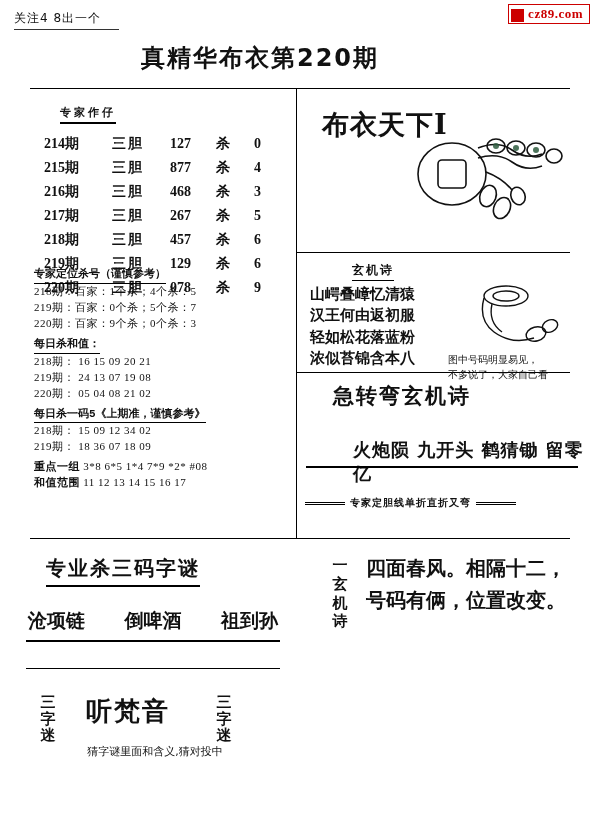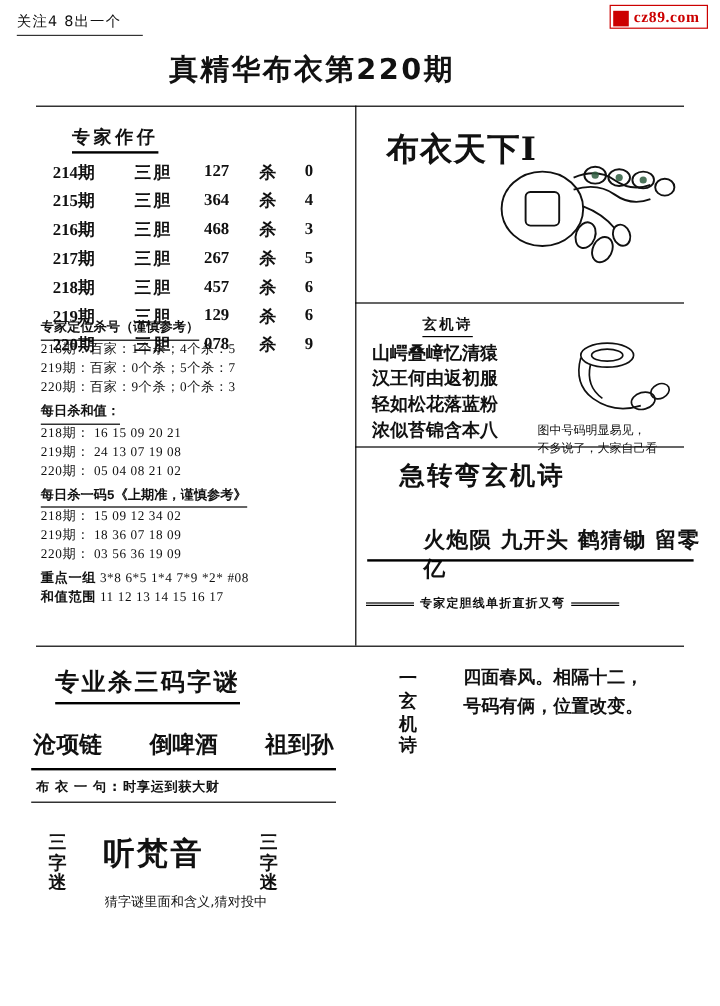--- a/index.html
+++ b/index.html
@@ -45,21 +45,21 @@
     letter-spacing:2px;
   }
 
   
   .vline{position:absolute;width:1px;background:#000;}
   .hline{position:absolute;height:1px;background:#000;}
 
   
   .lbl-zjzz{
     position:absolute;left:60px;top:105px;
-    font-size:15px;font-weight:bold;letter-spacing:3px;
+    font-size:11px;font-weight:bold;letter-spacing:3px;
     border-bottom:2px solid #000;padding-bottom:2px;
   }
   .kill-table{
     position:absolute;left:40px;top:132px;
     font-size:14px;
     font-family:"Liberation Serif",serif;
     border-collapse:collapse;
   }
   .kill-table td{padding:3px 4px;white-space:nowrap;font-weight:bold;}
   .kill-table td.c1{width:60px;}
@@ -158,22 +158,22 @@
     display:flex;align-items:center;font-size:10px;font-weight:bold;
     letter-spacing:1px;white-space:nowrap;
   }
   .zjdp .dash{flex:0 0 40px;border-top:3px double #000;height:0;margin:0 5px;}
 
   .xjs-vert{
     position:absolute;left:330px;top:556px;
     font-size:15px;font-weight:bold;line-height:1.25;text-align:center;width:20px;
   }
   .quatrain{
-    position:absolute;left:386px;top:552px;
-    font-size:15px;line-height:1.6;font-weight:bold;
+    position:absolute;left:366px;top:552px;
+    font-size:20px;line-height:1.6;font-weight:bold;
     font-family:"DejaVu Serif","Liberation Serif",serif;
   }
 </style>
 </head>
 <body>
 
 <div class="page">
 
   <div class="top-left-note">关注4 8出一个</div>
   <div class="brand">
@@ -196,21 +196,21 @@
       <tr>
         <td class="c1">214期</td>
         <td class="c2">三胆</td>
         <td class="c3">127</td>
         <td class="c4">杀</td>
         <td class="c4">0</td>
       </tr>
       <tr>
         <td class="c1">215期</td>
         <td class="c2">三胆</td>
-        <td class="c3">364</td>
+        <td class="c3">877</td>
         <td class="c4">杀</td>
         <td class="c4">4</td>
       </tr>
       <tr>
         <td class="c1">216期</td>
         <td class="c2">三胆</td>
         <td class="c3">468</td>
         <td class="c4">杀</td>
         <td class="c4">3</td>
       </tr>
@@ -252,40 +252,38 @@
     <div class="row">220期：百家：9个杀；0个杀：3</div>
 
     <div class="sec">每日杀和值：</div>
     <div class="row">218期： 16  15  09  20  21</div>
     <div class="row">219期： 24  13  07  19  08</div>
     <div class="row">220期： 05  04  08  21  02</div>
 
     <div class="sec">每日杀一码5《上期准，谨慎参考》</div>
     <div class="row">218期： 15 09  12  34  02</div>
     <div class="row">219期： 18 36  07  18  09</div>
-    <div class="row">220期： 03 56  36  19  09</div>
 
     <div class="row" style="margin-top:4px;">
       <span class="bold">重点一组</span>
       <span>3*8  6*5  1*4  7*9  *2*  #08</span>
     </div>
     <div class="row">
       <span class="bold">和值范围</span>
       <span>11  12  13  14  15  16  17</span>
     </div>
   </div>
 
   <div class="riddle-title">专业杀三码字谜</div>
   <div class="riddle-words">
     <span>沧项链</span>
     <span>倒啤酒</span>
     <span>祖到孙</span>
   </div>
   <div class="riddle-underline"></div>
-  <div class="buyi-line">布 衣 一 句 :  时享运到获大财</div>
   <div class="buyi-underline"></div>
 
   <div class="three-left">三字迷</div>
   <div class="ting-fan-yin">听梵音</div>
   <div class="three-right">三字迷</div>
   <div class="guess-note">猜字谜里面和含义,猜对投中</div>
 
   <div class="byts">布衣天下Ⅰ</div>
 
   <div class="pic-area">

